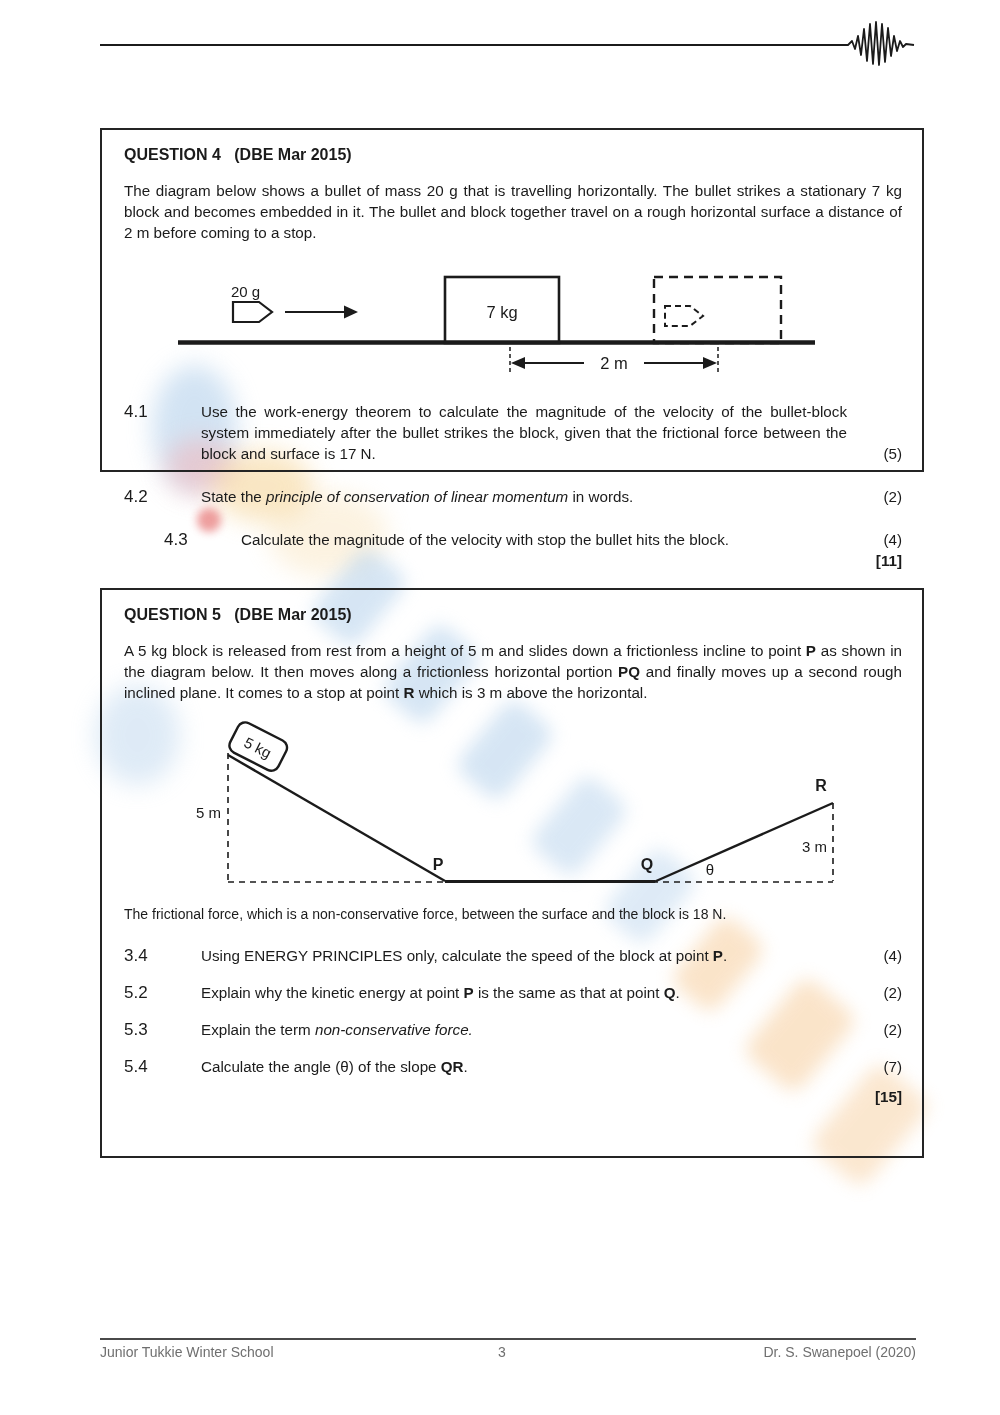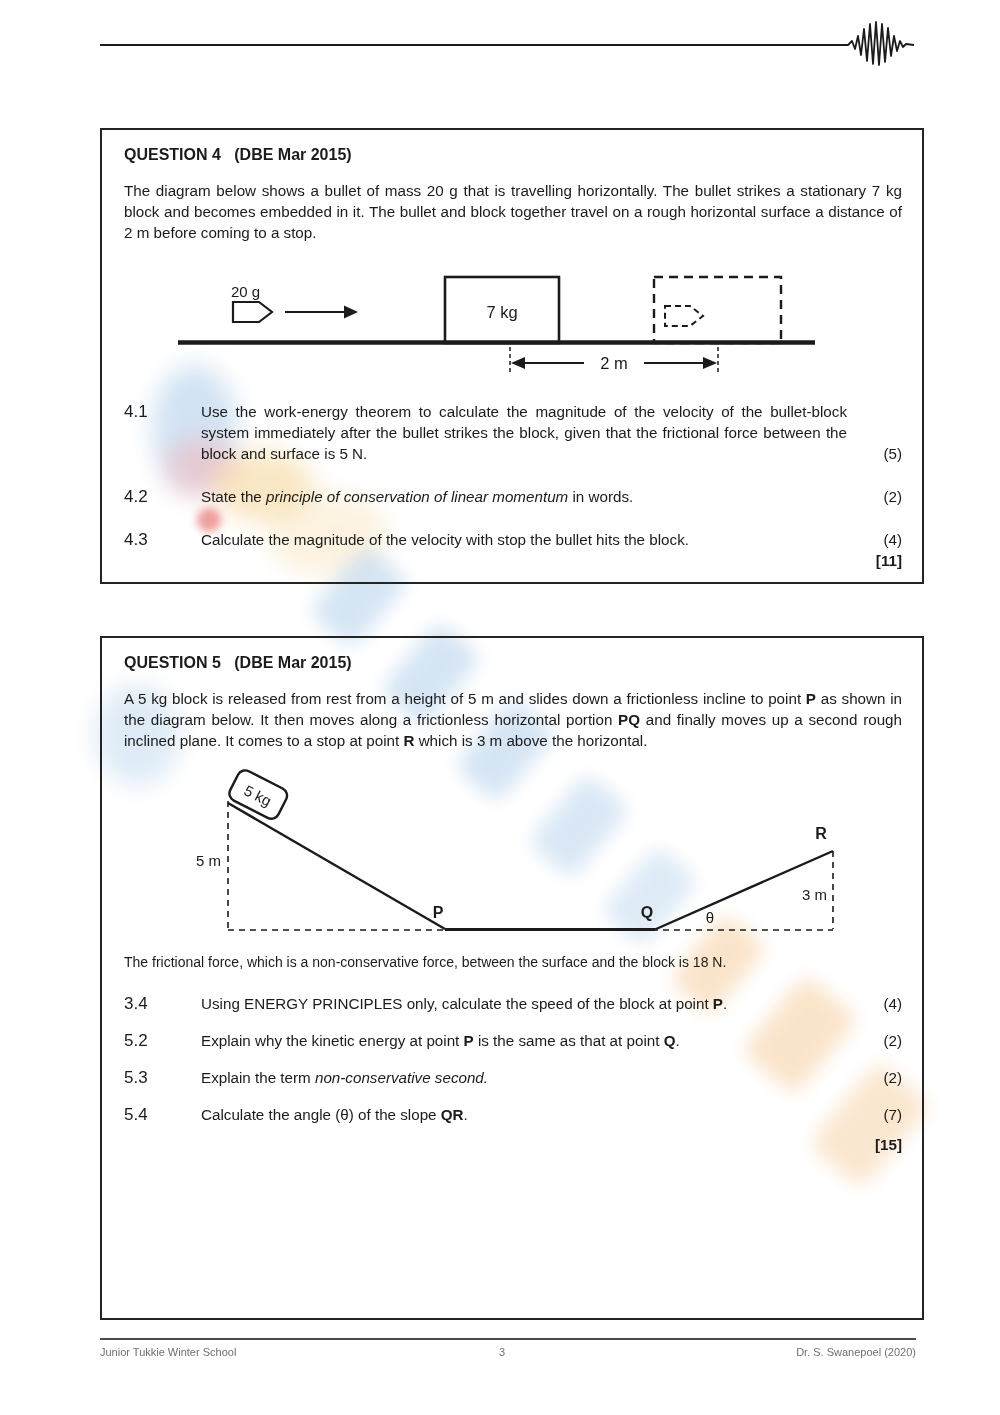--- a/index.html
+++ b/index.html
@@ -13,22 +13,22 @@
   .wm-smudge{position:absolute;border-radius:14px;filter:blur(9px);transform:rotate(40deg);}
   .layer-content{position:absolute;inset:0;z-index:1;}
 
   .header-rule{position:absolute;left:0;top:0;width:1000px;height:80px;}
 
   .qbox{
     position:absolute;left:100px;width:824px;box-sizing:border-box;
     border:2px solid var(--border,#242424);
     padding:16px 20px 10px 22px;background:transparent;
   }
-  .qbox.q4{top:128px;height:456px;}
-  .qbox.q5{top:636px;height:684px;}
+  .qbox.q4{top:128px;height:344px;}
+  .qbox.q5{top:588px;height:570px;}
 
   .qtitle{font-weight:bold;font-size:16px;line-height:18px;white-space:pre-wrap;}
   .intro{margin-top:16px;font-size:15.2px;line-height:21px;text-align:justify;}
   .q5 .intro{}
   .note{margin-top:8px;font-size:14px;line-height:21px;text-align:justify;}
 
   .diagram{display:block;margin-left:-24px;}
   .q4 .diagram{margin-top:28px;}
   .q5 .diagram{margin-top:9px;}
 
@@ -43,21 +43,21 @@
 
   .diag-line{stroke:var(--text,#1b1b1b);fill:none;}
   .diag-text{font-family:"Liberation Sans","DejaVu Sans",sans-serif;font-size:15px;fill:var(--text,#1b1b1b);}
   .diag-text.big{font-size:16.5px;}
   .diag-text.pt{font-weight:bold;font-size:16px;}
 
   .footer{
     position:absolute;left:100px;top:1338px;width:816px;z-index:1;
     border-top:2px solid #4a4a4a;
     display:flex;align-items:center;padding-top:3px;
-    color:var(--footer_text,#6f6f6f);font-size:11px;line-height:18px;
+    color:var(--footer_text,#6f6f6f);font-size:14px;line-height:18px;
   }
   .footer .f-left{flex:1;text-align:left;}
   .footer .f-center{flex:0 0 auto;text-align:center;}
   .footer .f-right{flex:1;text-align:right;padding-left:12px;}
 </style>
 </head>
 <body>
 
 <div class="layer-watermark">
   <div class="blob" style="left:152px;top:365px;width:85px;height:125px;background:var(--wm_blue,#aecdea);opacity:.55;"></div>
@@ -108,29 +108,29 @@
       <path fill="var(--text,#1b1b1b)" d="M411,92 L425,86 L425,98 Z"></path>
       <line class="diag-line" x1="424" y1="92" x2="484" y2="92" stroke-width="2"></line>
       <text class="diag-text big" x="514" y="98" text-anchor="middle">2 m</text>
       <line class="diag-line" x1="544" y1="92" x2="604" y2="92" stroke-width="2"></line>
       <path fill="var(--text,#1b1b1b)" d="M617,92 L603,86 L603,98 Z"></path>
     </svg>
 
     <div class="items">
       <div class="item">
         <div class="num">4.1</div>
-        <div class="txt">Use the work-energy theorem to calculate the magnitude of the velocity of the bullet-block system immediately after the bullet strikes the block, given that the frictional force between the block and surface is 5 N.</div>
+        <div class="txt">Use the work-energy theorem to calculate the magnitude of the velocity of the bullet-block system immediately after the bullet strikes the block, given that the frictional force between the block and surface is 17 N.</div>
         <div class="marks">(5)</div>
       </div>
       <div class="item">
         <div class="num">4.2</div>
         <div class="txt"><span>State the </span><span style="font-style: italic;">principle of conservation of linear momentum</span><span> in words.</span></div>
         <div class="marks">(2)</div>
       </div>
-      <div class="item" style="margin-bottom:0;">
+      <div class="item" style="margin-bottom:0;margin-left:40px;">
         <div class="num">4.3</div>
         <div class="txt">Calculate the magnitude of the velocity with stop the bullet hits the block.</div>
         <div class="marks">(4)</div>
       </div>
     </div>
     <div class="total-row">[11]</div>
   </section>
 
   <section class="qbox q5">
     <div class="qtitle">QUESTION 5   (DBE Mar 2015)</div>
@@ -171,21 +171,21 @@
         <div class="txt"><span>Using ENERGY PRINCIPLES only, calculate the speed of the block at point </span><span style="font-weight: bold;">P</span><span>.</span></div>
         <div class="marks">(4)</div>
       </div>
       <div class="item">
         <div class="num">5.2</div>
         <div class="txt"><span>Explain why the kinetic energy at point </span><span style="font-weight: bold;">P</span><span> is the same as that at point </span><span style="font-weight: bold;">Q</span><span>.</span></div>
         <div class="marks">(2)</div>
       </div>
       <div class="item">
         <div class="num">5.3</div>
-        <div class="txt"><span>Explain the term </span><span style="font-style: italic;">non-conservative second.</span></div>
+        <div class="txt"><span>Explain the term </span><span style="font-style: italic;">non-conservative force.</span></div>
         <div class="marks">(2)</div>
       </div>
       <div class="item" style="margin-bottom:9px;">
         <div class="num">5.4</div>
         <div class="txt"><span>Calculate the angle (θ) of the slope </span><span style="font-weight: bold;">QR</span><span>.</span></div>
         <div class="marks">(7)</div>
       </div>
     </div>
     <div class="total-row">[15]</div>
   </section>

